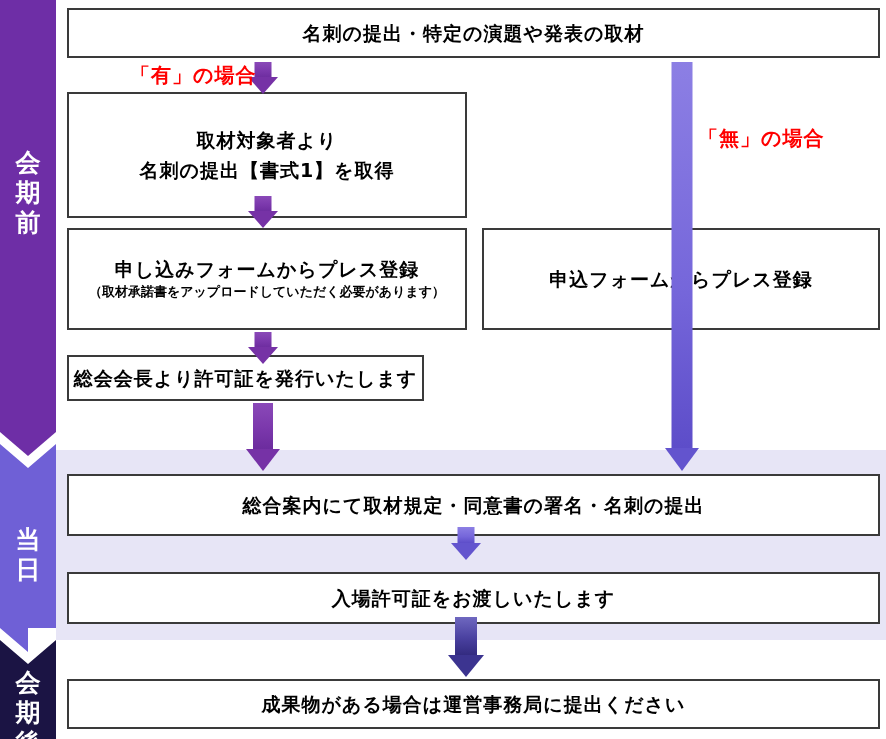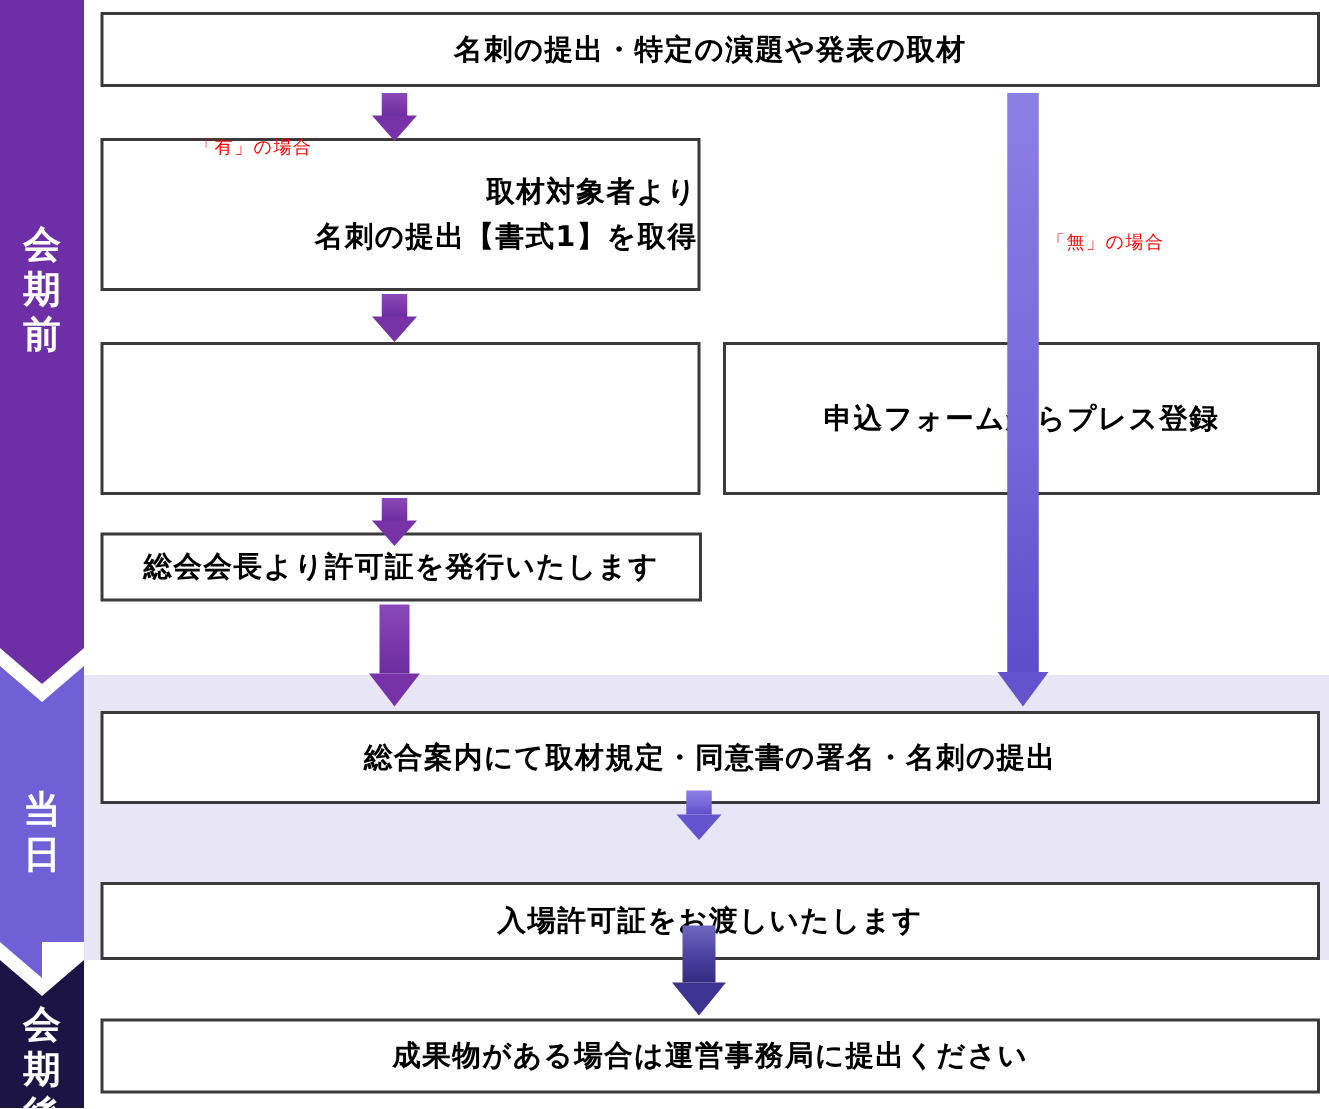--- a/index.html
+++ b/index.html
@@ -103,26 +103,26 @@
   .box .sub{
     font-size:13px;
     font-weight:bold;
     color:#000000;
     line-height:20px;
     letter-spacing:0px;
     white-space:nowrap;
   }
 
   #box-top    {left:67px;  top:8px;   width:813px; height:50px;}
-  #box-consent{left:67px;  top:92px;  width:400px; height:102px;align-items:flex-end;}
+  #box-consent{left:67px;  top:92px;  width:400px; height:126px;}
   #box-form-l {left:67px;  top:228px; width:400px; height:102px;}
   #box-form-r {left:482px; top:228px; width:398px; height:102px;}
-  #box-permit {left:67px;  top:355px; width:401px; height:46px;}
+  #box-permit {left:67px;  top:355px; width:357px; height:46px;}
   #box-desk   {left:67px;  top:474px; width:813px; height:62px;}
-  #box-pass   {left:67px;  top:588px; width:813px; height:52px;}
+  #box-pass   {left:67px;  top:572px; width:813px; height:52px;}
   #box-output {left:67px;  top:679px; width:813px; height:50px;}
 
   
   .arrow{position:absolute;}
   .arrow .stem{
     position:absolute;
     left:50%;
     transform:translateX(-50%);
     top:0;
   }
@@ -176,25 +176,24 @@
   #arr-desk  .head{border-left-width:15px;border-right-width:15px;border-top-width:17px;}
 
   #arr-pass  {left:440px; top:617px; width:52px; height:60px;}
   #arr-pass  .stem{width:22px;height:38px;}
   #arr-pass  .head{border-left-width:18px;border-right-width:18px;border-top-width:22px;}
 
   
   .blabel{
     position:absolute;
     color:#FF0000;
-    font-size:12px;
-    font-weight:normal;
+    font-size:20px;
+    font-weight:bold;
     letter-spacing:1px;
     white-space:nowrap;
-    margin-top:28px;
   }
   #lab-yes{left:130px; top:62px;}
   #lab-no {left:698px; top:125px;}
 </style>
 </head>
 <body>
 
 <div id="stage">
 
   <div class="band"></div>
@@ -222,20 +221,22 @@
   <div class="box" id="box-top">
     <span class="t1">名刺の提出・特定の演題や発表の取材</span>
   </div>
 
   <div class="box" id="box-consent">
     <span class="t2">取材対象者より</span>
     <span class="t2">名刺の提出【書式1】を取得</span>
   </div>
 
   <div class="box" id="box-form-l">
+    <span class="t1">申し込みフォームからプレス登録</span>
+    <span class="sub">（取材承諾書をアップロードしていただく必要があります）</span>
   </div>
 
   <div class="box" id="box-form-r">
     <span class="t1">申込フォームからプレス登録</span>
   </div>
 
   <div class="box" id="box-permit">
     <span class="t1">総会会長より許可証を発行いたします</span>
   </div>
 

